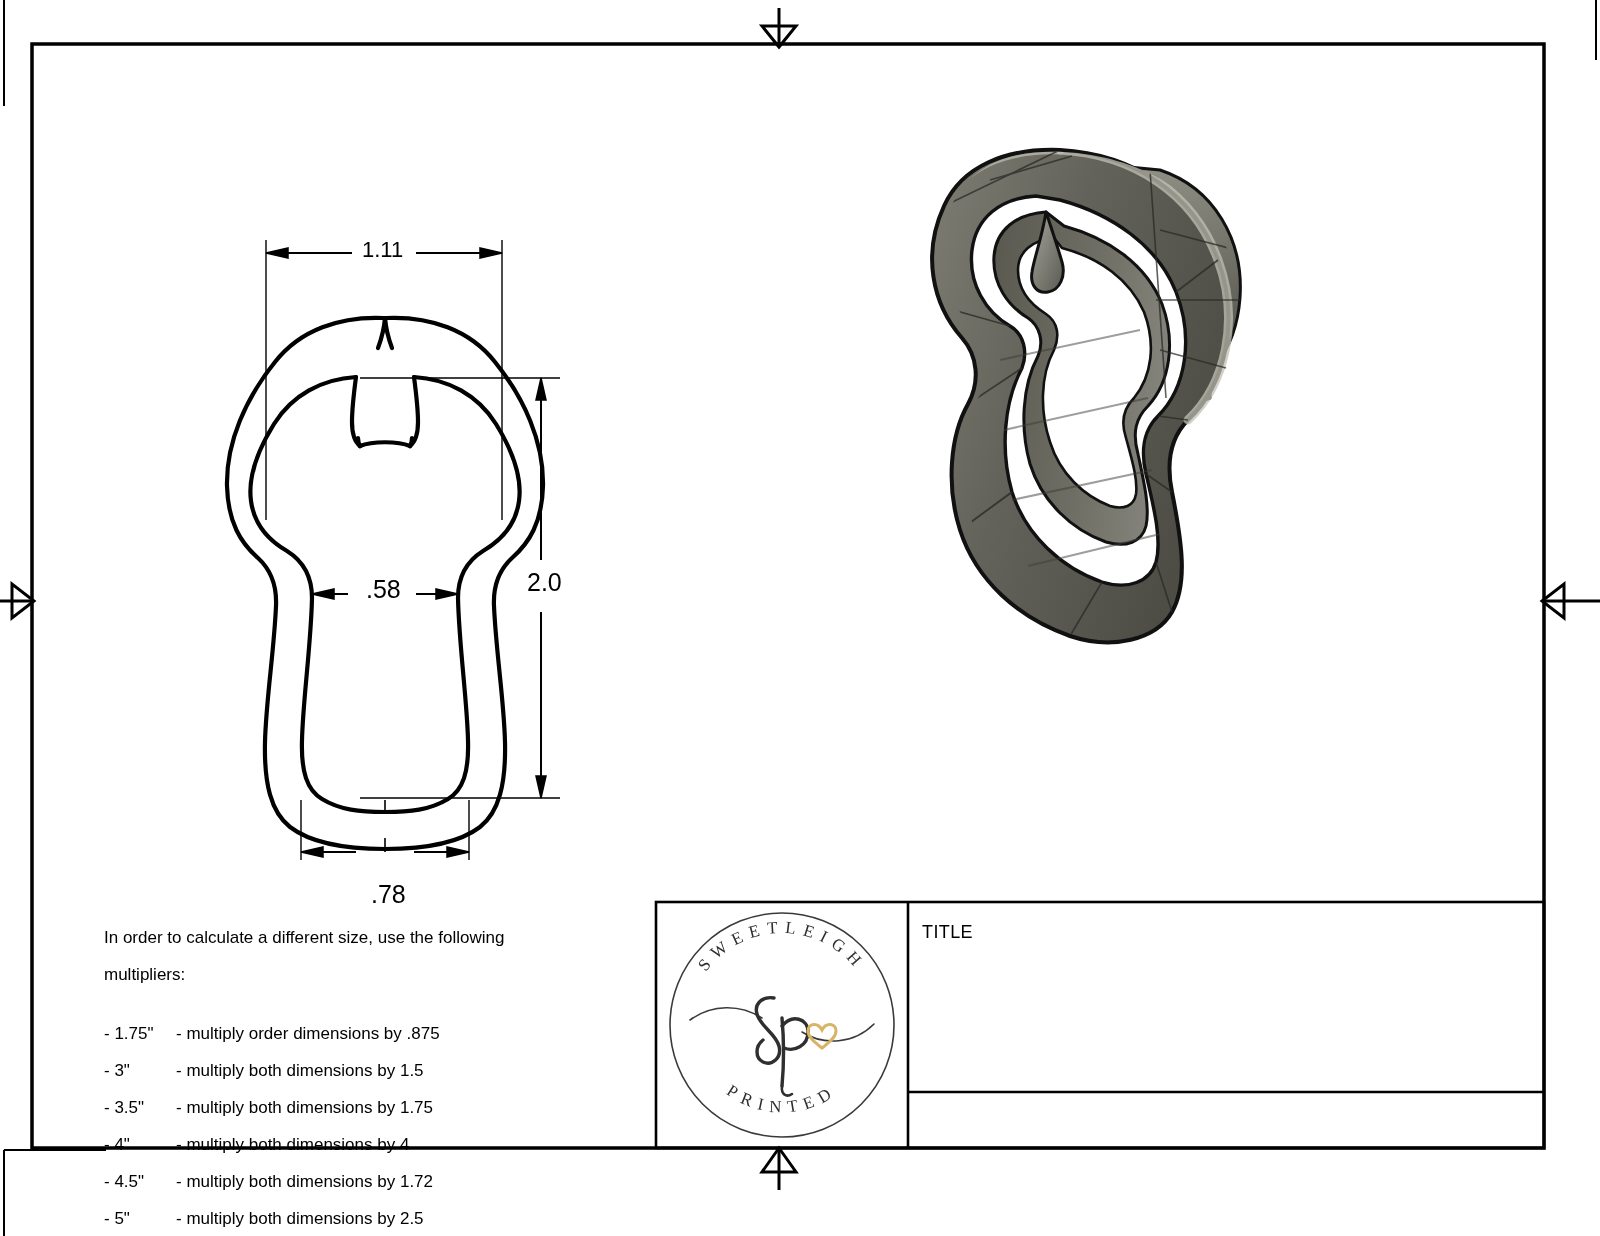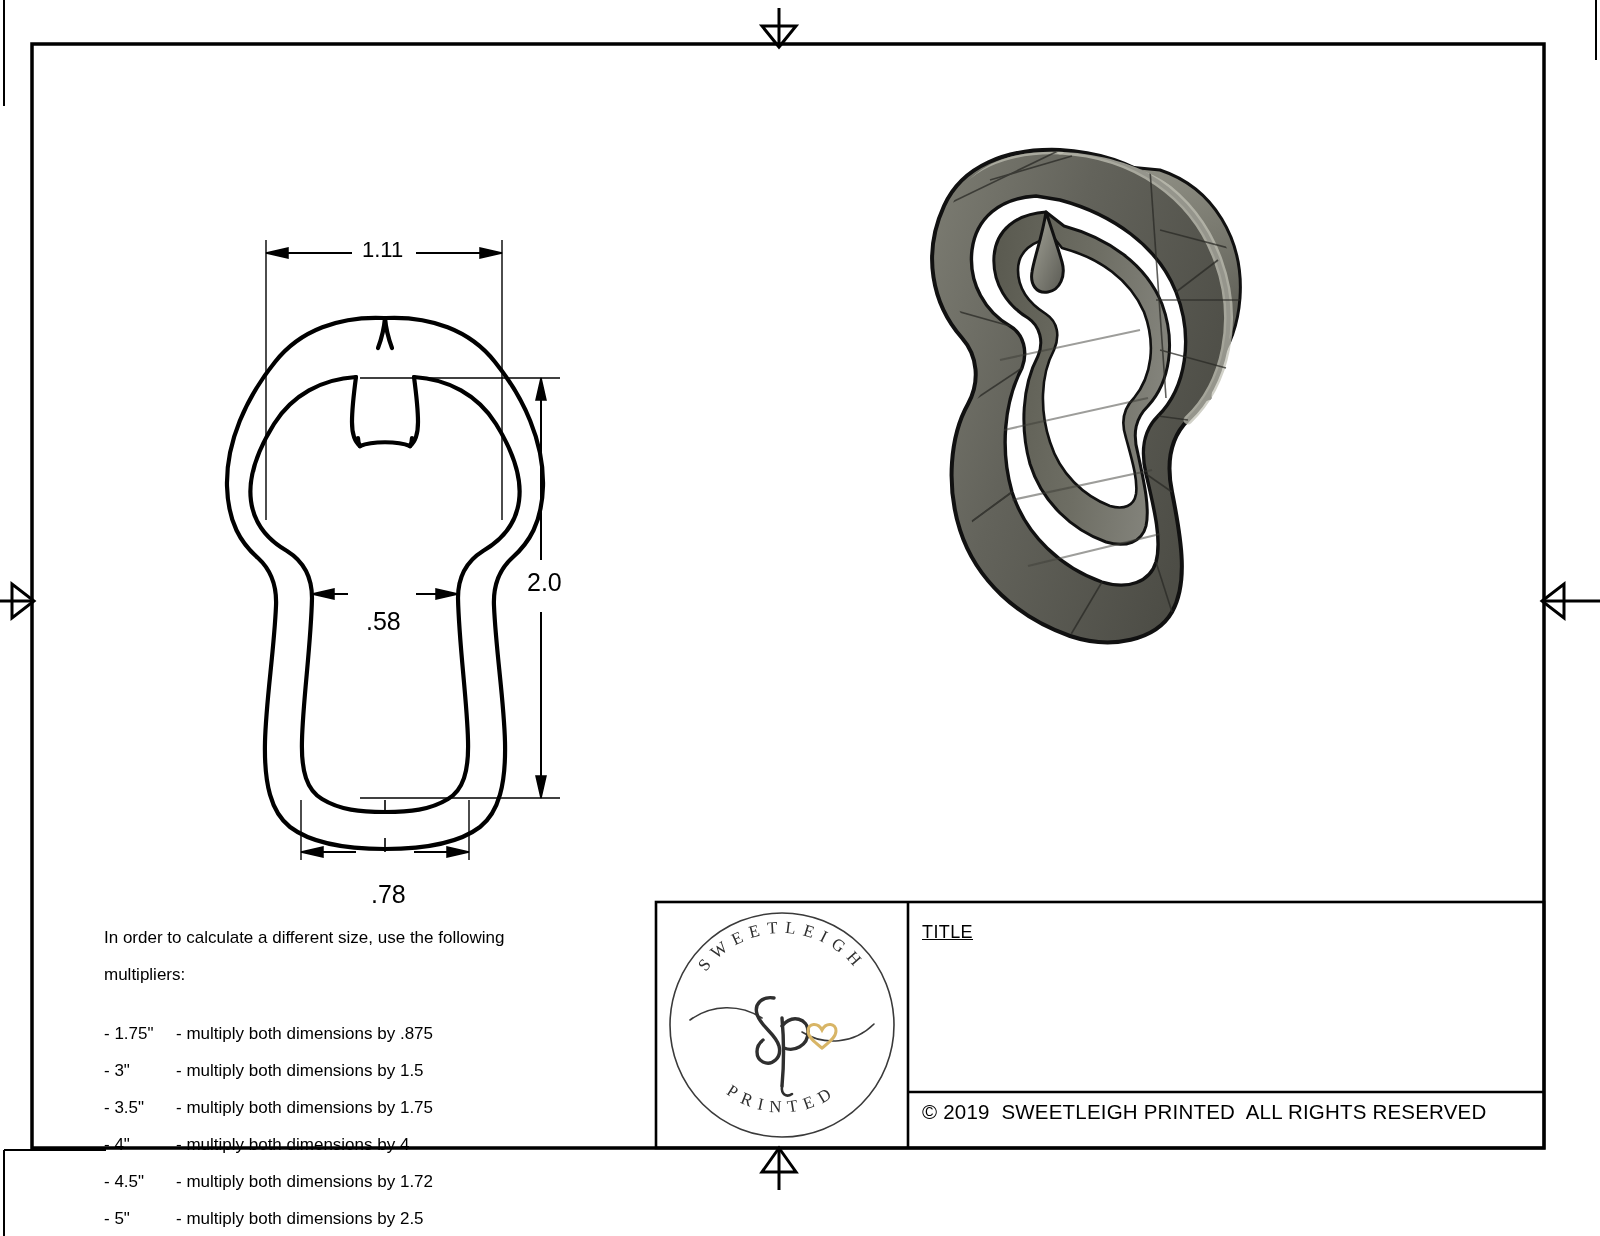--- a/index.html
+++ b/index.html
@@ -26,21 +26,21 @@
     position: absolute;
     left: 0; top: 0;
     width: 1600px;
     height: 1236px;
     overflow: visible;
   }
   
   .txt { position: absolute; white-space: pre; }
 
   #dim-1-11 { left: 362px; top: 237px; font-size: 22px; }
-  #dim-58   { left: 366px; top: 575px; font-size: 25px; margin-top: 32px; }
+  #dim-58   { left: 366px; top: 575px; font-size: 25px; }
   #dim-2-0  { left: 527px; top: 568px; font-size: 25px; }
   #dim-78   { left: 371px; top: 880px; font-size: 25px; }
 
   #notes-block {
     left: 104px; top: 919px;
     font-size: 17px;
     line-height: 37px;
     white-space: normal;
     width: 452px;
   }
@@ -48,21 +48,20 @@
   #notes-block .mrow { display: block; }
   #notes-block .msize {
     display: inline-block;
     width: 72px;
   }
 
   #title-label {
     left: 922px; top: 922px;
     font-size: 18px;
     letter-spacing: 0.4px;
-    text-decoration: underline;
   }
   #title-value {
     left: 918px; top: 941px;
     font-size: 46px;
   }
   #copyright {
     left: 922px; top: 1100px;
     font-size: 20.5px;
     letter-spacing: 0.2px;
   }
@@ -373,35 +372,34 @@
   <div class="txt" id="dim-58">.58</div>
   <div class="txt" id="dim-2-0">2.0</div>
   <div class="txt" id="dim-78">.78</div>
 
   <div class="txt" id="notes-block">
     <div class="intro">
       <span>In order to calculate a different size, use</span>
       <span>the following multipliers:</span>
     </div>
     <div class="mrow">
-      <span class="msize">- 1.75"</span><span>- multiply both dimensions by .875</span>
+      <span class="msize">- 1.75"</span><span>- multiply order dimensions by .875</span>
     </div>
     <div class="mrow">
       <span class="msize">- 3"</span><span>- multiply both dimensions by 1.5</span>
     </div>
     <div class="mrow">
       <span class="msize">- 3.5"</span><span>- multiply both dimensions by 1.75</span>
     </div>
     <div class="mrow">
       <span class="msize">- 4"</span><span>- multiply both dimensions by 4</span>
     </div>
     <div class="mrow">
       <span class="msize">- 4.5"</span><span>- multiply both dimensions by 1.72</span>
     </div>
     <div class="mrow">
       <span class="msize">- 5"</span><span>- multiply both dimensions by 2.5</span>
     </div>
   </div>
 
   <div class="txt" id="title-label">TITLE</div>
-  <div class="txt" id="copyright">© 2019  SWEETLEIGH PRINTED  ALL RIGHTS RESERVED</div>
 
 </div>
 
 </body></html>

